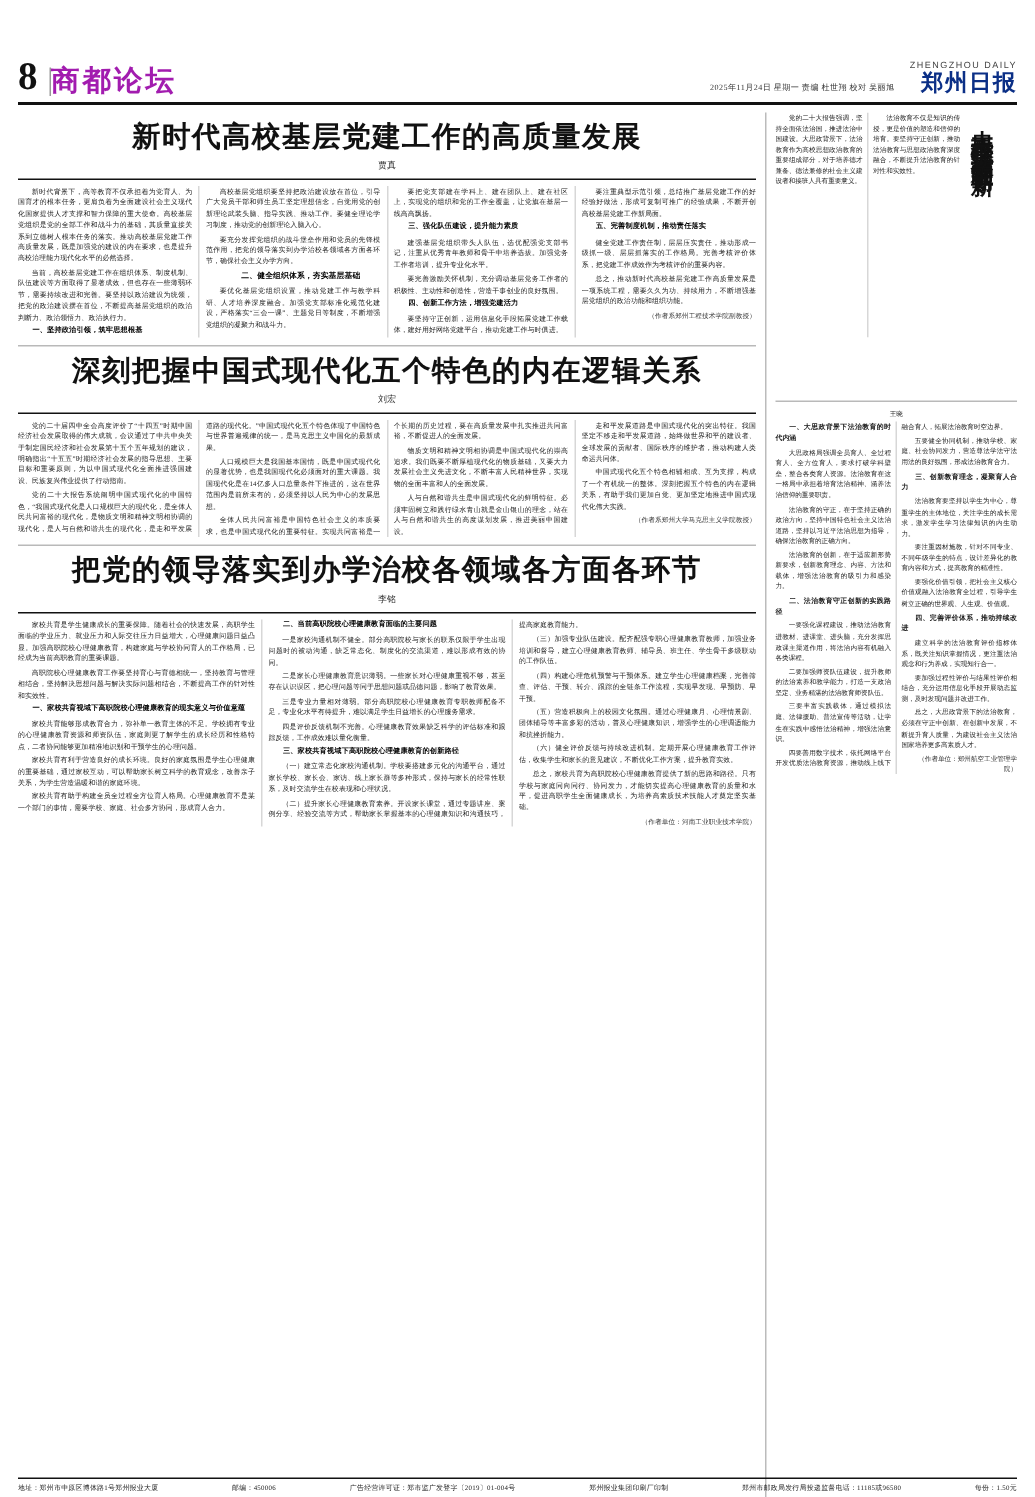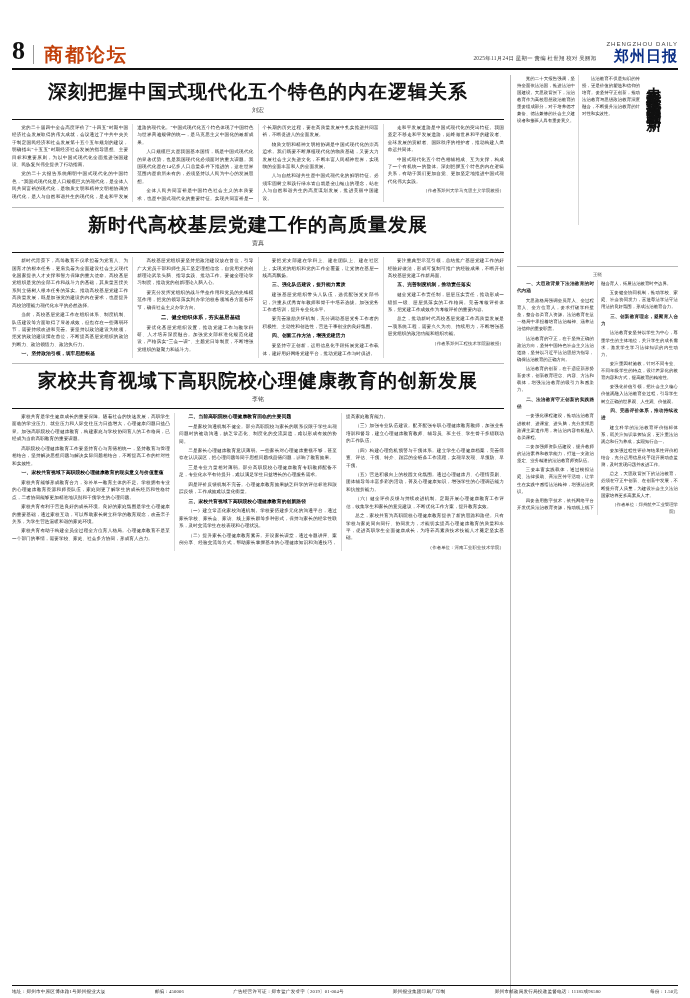--- a/index.html
+++ b/index.html
@@ -36,23 +36,23 @@
     line-height: 1;
     padding-right: 8px;
     color: #111;
     font-family: "Liberation Serif", serif;
   }
   .section-title {
     font-size: 19px;
     font-weight: bold;
     letter-spacing: 2px;
     border-left: 1px solid #999;
-    padding-left: 10px;
+    padding-left: 0;
     line-height: 1;
-    color: #c2410c;
+    color: #a21caf;
     margin-top: 35px;
   }
   .masthead-mid {
     flex: 1;
     text-align: right;
     font-size: 5.4px;
     color: #333;
     padding-bottom: 2px;
     padding-right: 10px;
     letter-spacing: .3px;
@@ -249,37 +249,20 @@
     </div>
     <div class="masthead-right">
       <div class="paper-en">ZHENGZHOU DAILY</div>
       <div class="paper-cn">郑州日报</div>
     </div>
   </div>
 
   <div class="body-wrap">
 
     <div class="left-col">
-
-      <div class="article">
-        <div class="headline">深刻把握中国式现代化五个特色的内在逻辑关系</div>
-        <div class="byline">刘宏</div>
-        <div class="rule-under-head"></div>
-        <div class="cols-4">
-          <p>党的二十届四中全会高度评价了“十四五”时期中国经济社会发展取得的伟大成就，会议通过了中共中央关于制定国民经济和社会发展第十五个五年规划的建议，明确指出“十五五”时期经济社会发展的指导思想、主要目标和重要原则，为以中国式现代化全面推进强国建设、民族复兴伟业提供了行动指南。</p>
-          <p>党的二十大报告系统阐明中国式现代化的中国特色，“我国式现代化是人口规模巨大的现代化，是全体人民共同富裕的现代化，是物质文明和精神文明相协调的现代化，是人与自然和谐共生的现代化，是走和平发展道路的现代化。”中国式现代化五个特色体现了中国特色与世界普遍规律的统一，是马克思主义中国化的最新成果。</p>
-          <p>人口规模巨大是我国基本国情，既是中国式现代化的显著优势，也是我国现代化必须面对的重大课题。我国现代化是在14亿多人口总量条件下推进的，这在世界范围内是前所未有的，必须坚持以人民为中心的发展思想。</p>
-          <p>全体人民共同富裕是中国特色社会主义的本质要求，也是中国式现代化的重要特征。实现共同富裕是一个长期的历史过程，要在高质量发展中扎实推进共同富裕，不断促进人的全面发展。</p>
-          <p>物质文明和精神文明相协调是中国式现代化的崇高追求。我们既要不断厚植现代化的物质基础，又要大力发展社会主义先进文化，不断丰富人民精神世界，实现物的全面丰富和人的全面发展。</p>
-          <p>人与自然和谐共生是中国式现代化的鲜明特征。必须牢固树立和践行绿水青山就是金山银山的理念，站在人与自然和谐共生的高度谋划发展，推进美丽中国建设。</p>
-          <p>走和平发展道路是中国式现代化的突出特征。我国坚定不移走和平发展道路，始终做世界和平的建设者、全球发展的贡献者、国际秩序的维护者，推动构建人类命运共同体。</p>
-          <p>中国式现代化五个特色相辅相成、互为支撑，构成了一个有机统一的整体。深刻把握五个特色的内在逻辑关系，有助于我们更加自觉、更加坚定地推进中国式现代化伟大实践。</p>
-          <p class="sig">（作者系郑州大学马克思主义学院教授）</p>
-        </div>
-      </div>
 
       <div class="article">
         <div class="headline">新时代高校基层党建工作的高质量发展</div>
         <div class="byline">贾真</div>
         <div class="rule-under-head"></div>
         <div class="cols-4">
           <p>新时代背景下，高等教育不仅承担着为党育人、为国育才的根本任务，更肩负着为全面建设社会主义现代化国家提供人才支撑和智力保障的重大使命。高校基层党组织是党的全部工作和战斗力的基础，其质量直接关系到立德树人根本任务的落实。推动高校基层党建工作高质量发展，既是加强党的建设的内在要求，也是提升高校治理能力现代化水平的必然选择。</p>
           <p>当前，高校基层党建工作在组织体系、制度机制、队伍建设等方面取得了显著成效，但也存在一些薄弱环节，需要持续改进和完善。要坚持以政治建设为统领，把党的政治建设摆在首位，不断提高基层党组织的政治判断力、政治领悟力、政治执行力。</p>
           <p class="sub-h">一、坚持政治引领，筑牢思想根基</p>
           <p>高校基层党组织要坚持把政治建设放在首位，引导广大党员干部和师生员工坚定理想信念，自觉用党的创新理论武装头脑、指导实践、推动工作。要健全理论学习制度，推动党的创新理论入脑入心。</p>
@@ -294,21 +277,38 @@
           <p>要坚持守正创新，运用信息化手段拓展党建工作载体，建好用好网络党建平台，推动党建工作与时俱进。</p>
           <p>要注重典型示范引领，总结推广基层党建工作的好经验好做法，形成可复制可推广的经验成果，不断开创高校基层党建工作新局面。</p>
           <p class="sub-h">五、完善制度机制，推动责任落实</p>
           <p>健全党建工作责任制，层层压实责任，推动形成一级抓一级、层层抓落实的工作格局。完善考核评价体系，把党建工作成效作为考核评价的重要内容。</p>
           <p>总之，推动新时代高校基层党建工作高质量发展是一项系统工程，需要久久为功、持续用力，不断增强基层党组织的政治功能和组织功能。</p>
           <p class="sig">（作者系郑州工程技术学院副教授）</p>
         </div>
       </div>
 
       <div class="article">
-        <div class="headline">家校共育视域下高职院校心理健康教育的创新发展</div>
+        <div class="headline">深刻把握中国式现代化五个特色的内在逻辑关系</div>
+        <div class="byline">刘宏</div>
+        <div class="rule-under-head"></div>
+        <div class="cols-4">
+          <p>党的二十届四中全会高度评价了“十四五”时期中国经济社会发展取得的伟大成就，会议通过了中共中央关于制定国民经济和社会发展第十五个五年规划的建议，明确指出“十五五”时期经济社会发展的指导思想、主要目标和重要原则，为以中国式现代化全面推进强国建设、民族复兴伟业提供了行动指南。</p>
+          <p>党的二十大报告系统阐明中国式现代化的中国特色，“我国式现代化是人口规模巨大的现代化，是全体人民共同富裕的现代化，是物质文明和精神文明相协调的现代化，是人与自然和谐共生的现代化，是走和平发展道路的现代化。”中国式现代化五个特色体现了中国特色与世界普遍规律的统一，是马克思主义中国化的最新成果。</p>
+          <p>人口规模巨大是我国基本国情，既是中国式现代化的显著优势，也是我国现代化必须面对的重大课题。我国现代化是在14亿多人口总量条件下推进的，这在世界范围内是前所未有的，必须坚持以人民为中心的发展思想。</p>
+          <p>全体人民共同富裕是中国特色社会主义的本质要求，也是中国式现代化的重要特征。实现共同富裕是一个长期的历史过程，要在高质量发展中扎实推进共同富裕，不断促进人的全面发展。</p>
+          <p>物质文明和精神文明相协调是中国式现代化的崇高追求。我们既要不断厚植现代化的物质基础，又要大力发展社会主义先进文化，不断丰富人民精神世界，实现物的全面丰富和人的全面发展。</p>
+          <p>人与自然和谐共生是中国式现代化的鲜明特征。必须牢固树立和践行绿水青山就是金山银山的理念，站在人与自然和谐共生的高度谋划发展，推进美丽中国建设。</p>
+          <p>走和平发展道路是中国式现代化的突出特征。我国坚定不移走和平发展道路，始终做世界和平的建设者、全球发展的贡献者、国际秩序的维护者，推动构建人类命运共同体。</p>
+          <p>中国式现代化五个特色相辅相成、互为支撑，构成了一个有机统一的整体。深刻把握五个特色的内在逻辑关系，有助于我们更加自觉、更加坚定地推进中国式现代化伟大实践。</p>
+          <p class="sig">（作者系郑州大学马克思主义学院教授）</p>
+        </div>
+      </div>
+
+      <div class="article">
+        <div class="headline">把党的领导落实到办学治校各领域各方面各环节</div>
         <div class="byline">李铭</div>
         <div class="rule-under-head"></div>
         <div class="cols-3">
           <p>家校共育是学生健康成长的重要保障。随着社会的快速发展，高职学生面临的学业压力、就业压力和人际交往压力日益增大，心理健康问题日益凸显。加强高职院校心理健康教育，构建家庭与学校协同育人的工作格局，已经成为当前高职教育的重要课题。</p>
           <p>高职院校心理健康教育工作要坚持育心与育德相统一，坚持教育与管理相结合，坚持解决思想问题与解决实际问题相结合，不断提高工作的针对性和实效性。</p>
           <p class="sub-h">一、家校共育视域下高职院校心理健康教育的现实意义与价值意蕴</p>
           <p>家校共育能够形成教育合力，弥补单一教育主体的不足。学校拥有专业的心理健康教育资源和师资队伍，家庭则更了解学生的成长经历和性格特点，二者协同能够更加精准地识别和干预学生的心理问题。</p>
           <p>家校共育有利于营造良好的成长环境。良好的家庭氛围是学生心理健康的重要基础，通过家校互动，可以帮助家长树立科学的教育观念，改善亲子关系，为学生营造温暖和谐的家庭环境。</p>
           <p>家校共育有助于构建全员全过程全方位育人格局。心理健康教育不是某一个部门的事情，需要学校、家庭、社会多方协同，形成育人合力。</p>
           <p class="sub-h">二、当前高职院校心理健康教育面临的主要问题</p>

